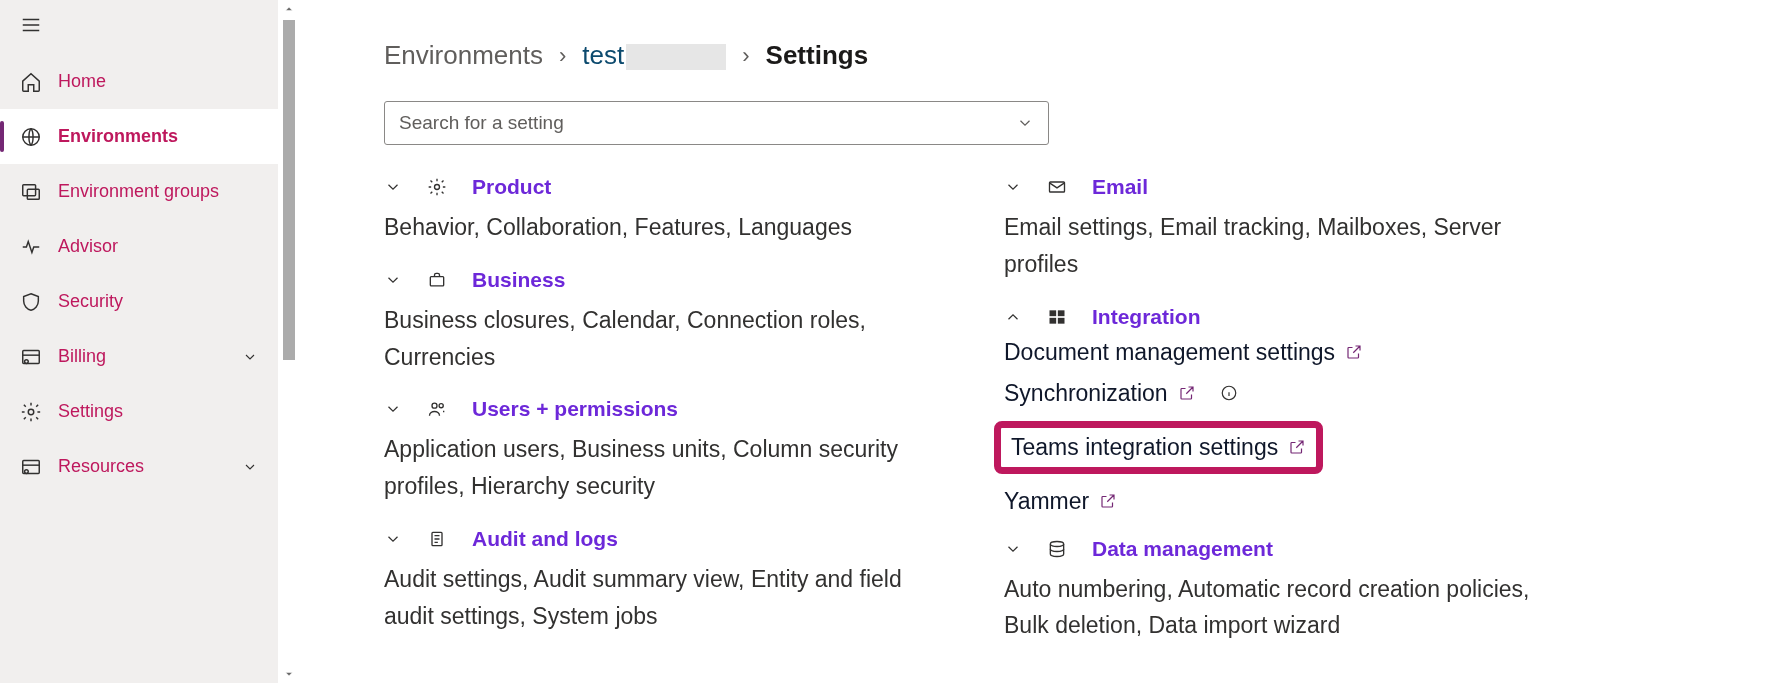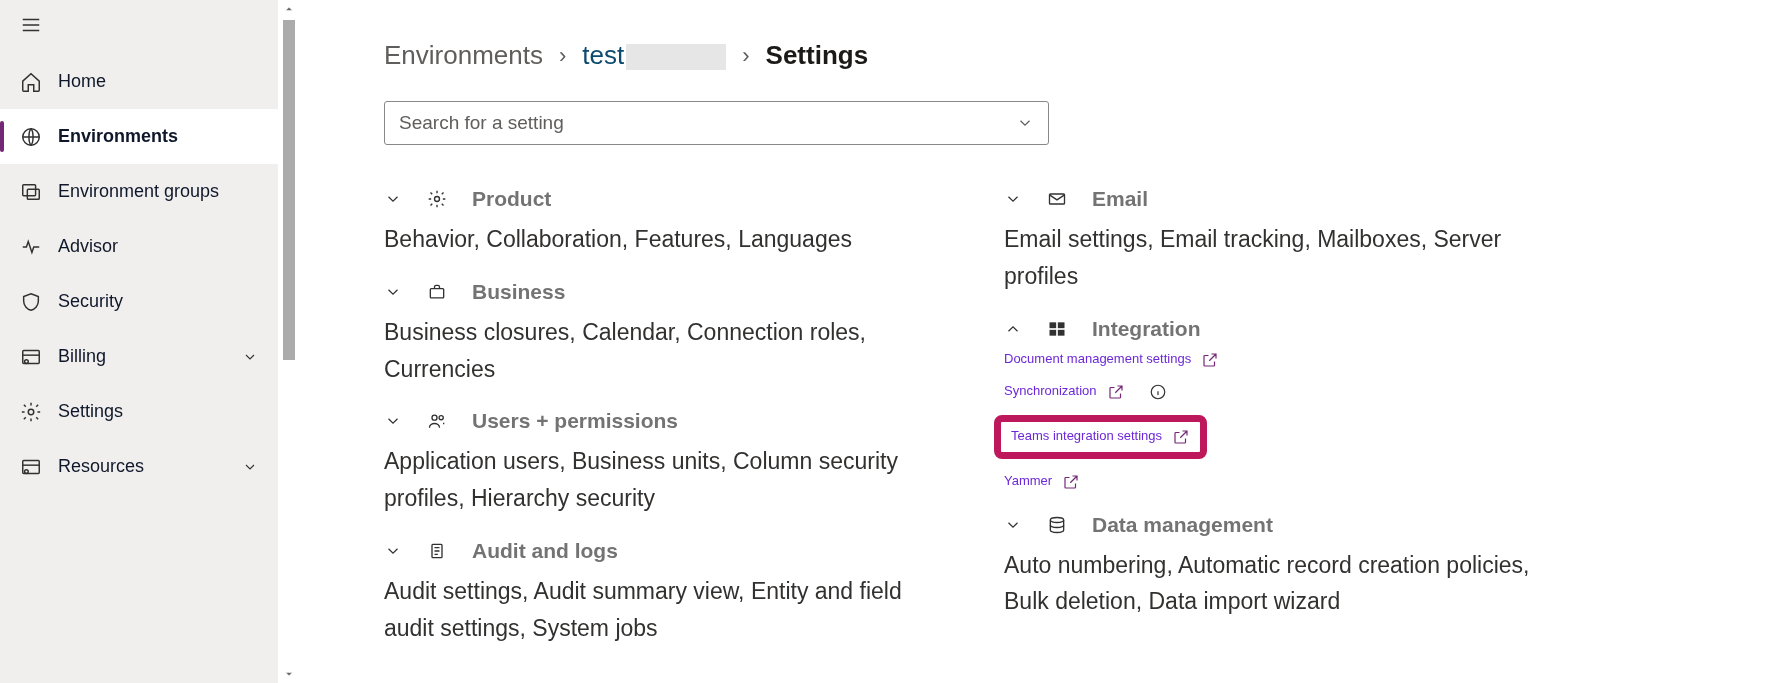--- a/index.html
+++ b/index.html
@@ -4,54 +4,54 @@
 <style>
   * { box-sizing: border-box; }
   html, body { margin:0; padding:0; font-family: "Segoe UI", Arial, sans-serif; color:#323130; background:#fff; }
   body { width:1769px; height:683px; overflow:hidden; position:relative; }
 
   
   .sidebar { position:absolute; left:0; top:0; width:278px; height:683px; background:#f1efee; }
   .hamburger { padding:14px 20px 10px 20px; }
   .hamburger svg { width:22px; height:22px; }
   .nav { margin-top:4px; }
-  .nav-item { display:flex; align-items:center; gap:16px; padding:0 20px; height:55px; font-size:18px; cursor:pointer; color:#0f172a; }
+  .nav-item { display:flex; align-items:center; gap:16px; padding:0 20px; height:55px; font-size:18px; cursor:pointer; color:#be185d; }
   .nav-item .chev { margin-left:auto; }
   .nav-item svg.icon { width:22px; height:22px; flex:0 0 22px; stroke:#323130; }
   .nav-item.active { background:#fff; font-weight:600; position:relative; }
   .nav-item.active::before { content:""; position:absolute; left:0; top:12px; bottom:12px; width:4px; background:#742774; border-radius:2px; }
 
   
   .scrolltrack { position:absolute; left:278px; top:0; width:22px; height:683px; background:#fff; }
   .scroll-arrow { width:22px; height:18px; display:flex; align-items:center; justify-content:center; color:#666; }
   .scroll-thumb { position:absolute; left:5px; top:20px; width:12px; height:340px; background:#ababab; border-radius:0; }
 
   
   .main { position:absolute; left:300px; top:0; right:0; bottom:0; padding:40px 40px 0 84px; overflow:hidden; }
 
   .breadcrumb { display:flex; align-items:center; gap:16px; font-size:26px; color:#605e5c; margin-bottom:30px; }
   .breadcrumb .env-name { color:#0c4a6e; }
   .breadcrumb .redact { display:inline-block; width:100px; height:26px; background:#e6e6e6; vertical-align:middle; margin-left:2px; }
   .breadcrumb .current { font-weight:700; color:#1b1a19; }
   .breadcrumb .chev { color:#605e5c; font-size:22px; }
 
-  .search { width:665px; height:44px; border:1px solid #8a8886; border-radius:3px; display:flex; align-items:center; padding:0 14px; font-size:19px; color:#605e5c; margin-bottom:42px; }
+  .search { width:665px; height:44px; border:1px solid #8a8886; border-radius:3px; display:flex; align-items:center; padding:0 14px; font-size:19px; color:#605e5c; margin-bottom:30px; }
   .search .chev { margin-left:auto; }
 
   .cols { display:flex; gap:60px; }
   .col { width:560px; }
 
   .section { margin-bottom:22px; }
-  .sec-head { display:flex; align-items:center; gap:25px; font-size:21px; font-weight:700; color:#737373; margin-bottom:10px; }
+  .sec-head { display:flex; align-items:center; gap:25px; font-size:21px; font-weight:700; color:#6d28d9; margin-bottom:10px; }
   .sec-head .caret { width:18px; color:#323130; }
   .sec-head svg.sicon { width:20px; height:20px; }
   .sec-sub { font-size:23px; color:#323130; line-height:1.6; }
 
   .links { display:flex; flex-direction:column; gap:14px; margin-top:8px; }
-  .link { display:flex; align-items:flex-start; gap:10px; font-size:13px; color:#6d28d9; cursor:pointer; }
+  .link { display:flex; align-items:center; gap:10px; font-size:23px; color:#0f172a; cursor:pointer; }
   .link svg.ext { width:18px; height:18px; stroke:#742774; }
   .link svg.info { width:18px; height:18px; stroke:#323130; }
   .link.highlight { border:7px solid #be185d; border-radius:8px; padding:6px 10px; margin-left:-10px; width:fit-content; }
 
   svg { fill:none; stroke-width:1.6; }
 </style>
 </head>
 <body>
 
 <div class="sidebar">

